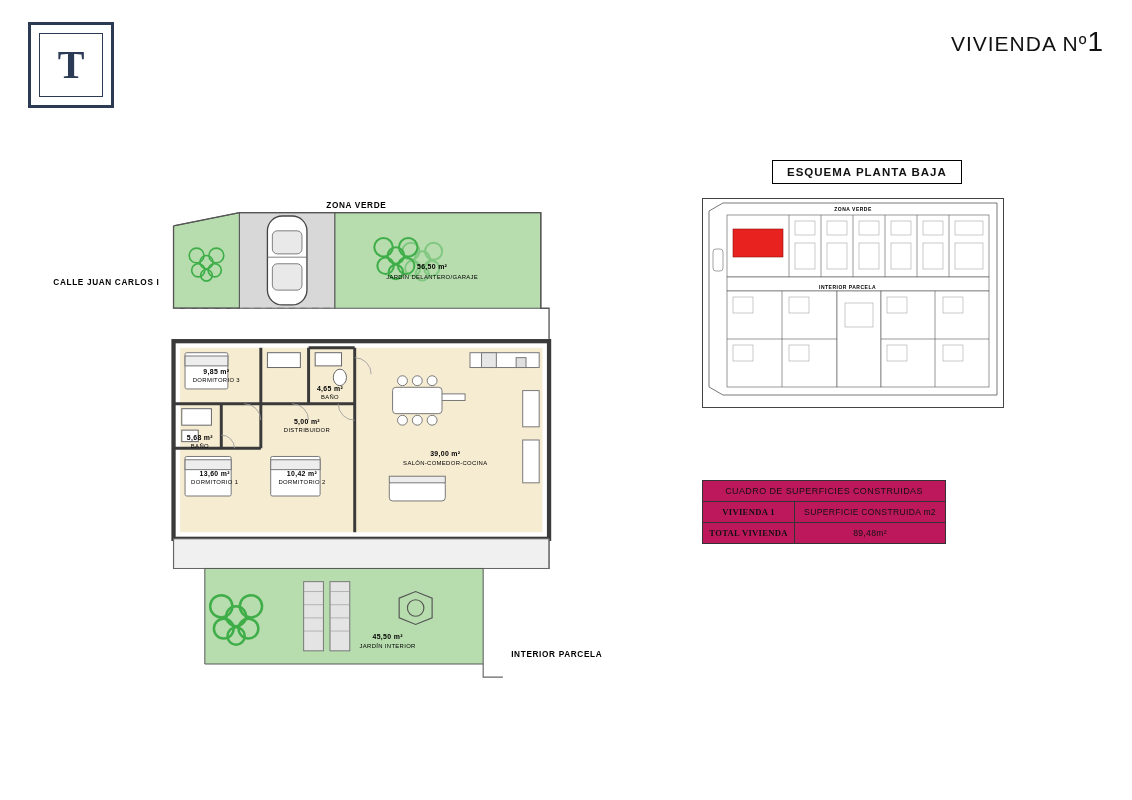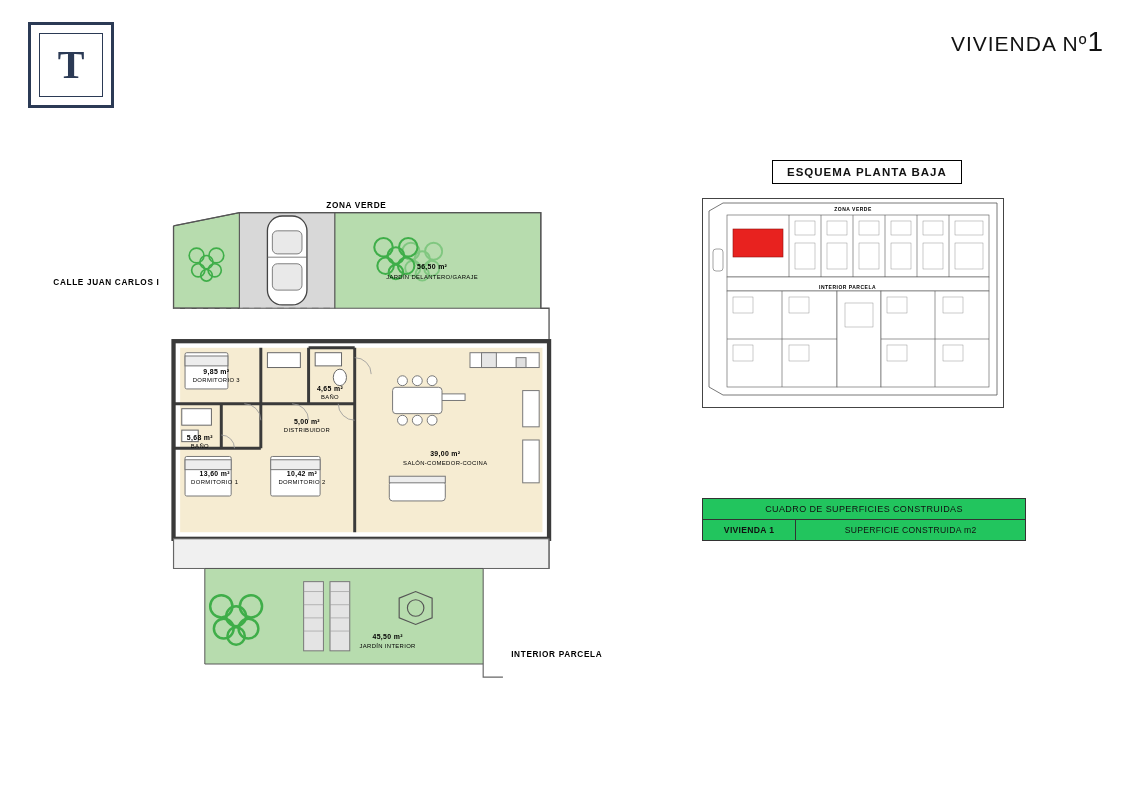--- a/index.html
+++ b/index.html
@@ -28,24 +28,24 @@
   .tiny{font-size:4.2px;font-weight:700;letter-spacing:.2px;}
   .tiny2{font-size:3.6px;letter-spacing:.2px;}
   .lbl{font-size:5px;font-weight:700;letter-spacing:.4px;}
 
   
   .scheme-title{position:absolute;left:772px;top:160px;border:1.5px solid #000;
       padding:5px 14px;font-size:11.5px;font-weight:700;letter-spacing:1px;background:#fff;text-align:center;}
   .scheme-box{position:absolute;left:702px;top:198px;width:300px;height:208px;border:1px solid #444;background:#fff;}
 
   
-  .tbl{position:absolute;left:702px;top:480px;width:324px;border:1.2px solid #333;border-collapse:collapse;background:#22c55e;margin-top:18px;}
+  .tbl{position:absolute;left:702px;top:480px;width:244px;border:1.2px solid #333;border-collapse:collapse;background:#be185d;}
   .tbl td{border:1px solid #333;font-size:8.6px;text-align:center;padding:5px 2px;letter-spacing:.3px;}
   .tbl .hdr{font-size:9px;letter-spacing:.4px;}
-  .tbl .b{font-weight:700;}
+  .tbl .b{font-weight:700;font-family:Liberation Serif, serif;}
 </style>
 </head>
 <body>
 
 <div class="page">
 
   <div class="logo">
     <div class="logo-inner">
       <span class="logo-letter">T</span>
     </div>
@@ -282,16 +282,20 @@
 
   <table class="tbl">
     <tbody>
         <tr>
       <td class="hdr" colspan="2">CUADRO DE SUPERFICIES CONSTRUIDAS</td>
     </tr>
     <tr>
       <td class="b">VIVIENDA 1</td>
       <td>SUPERFICIE CONSTRUIDA m2</td>
     </tr>
+    <tr>
+      <td class="b">TOTAL  VIVIENDA</td>
+      <td>89,48m²</td>
+    </tr>
   </tbody>
     </table>
 
 </div>
 
 </body></html>

